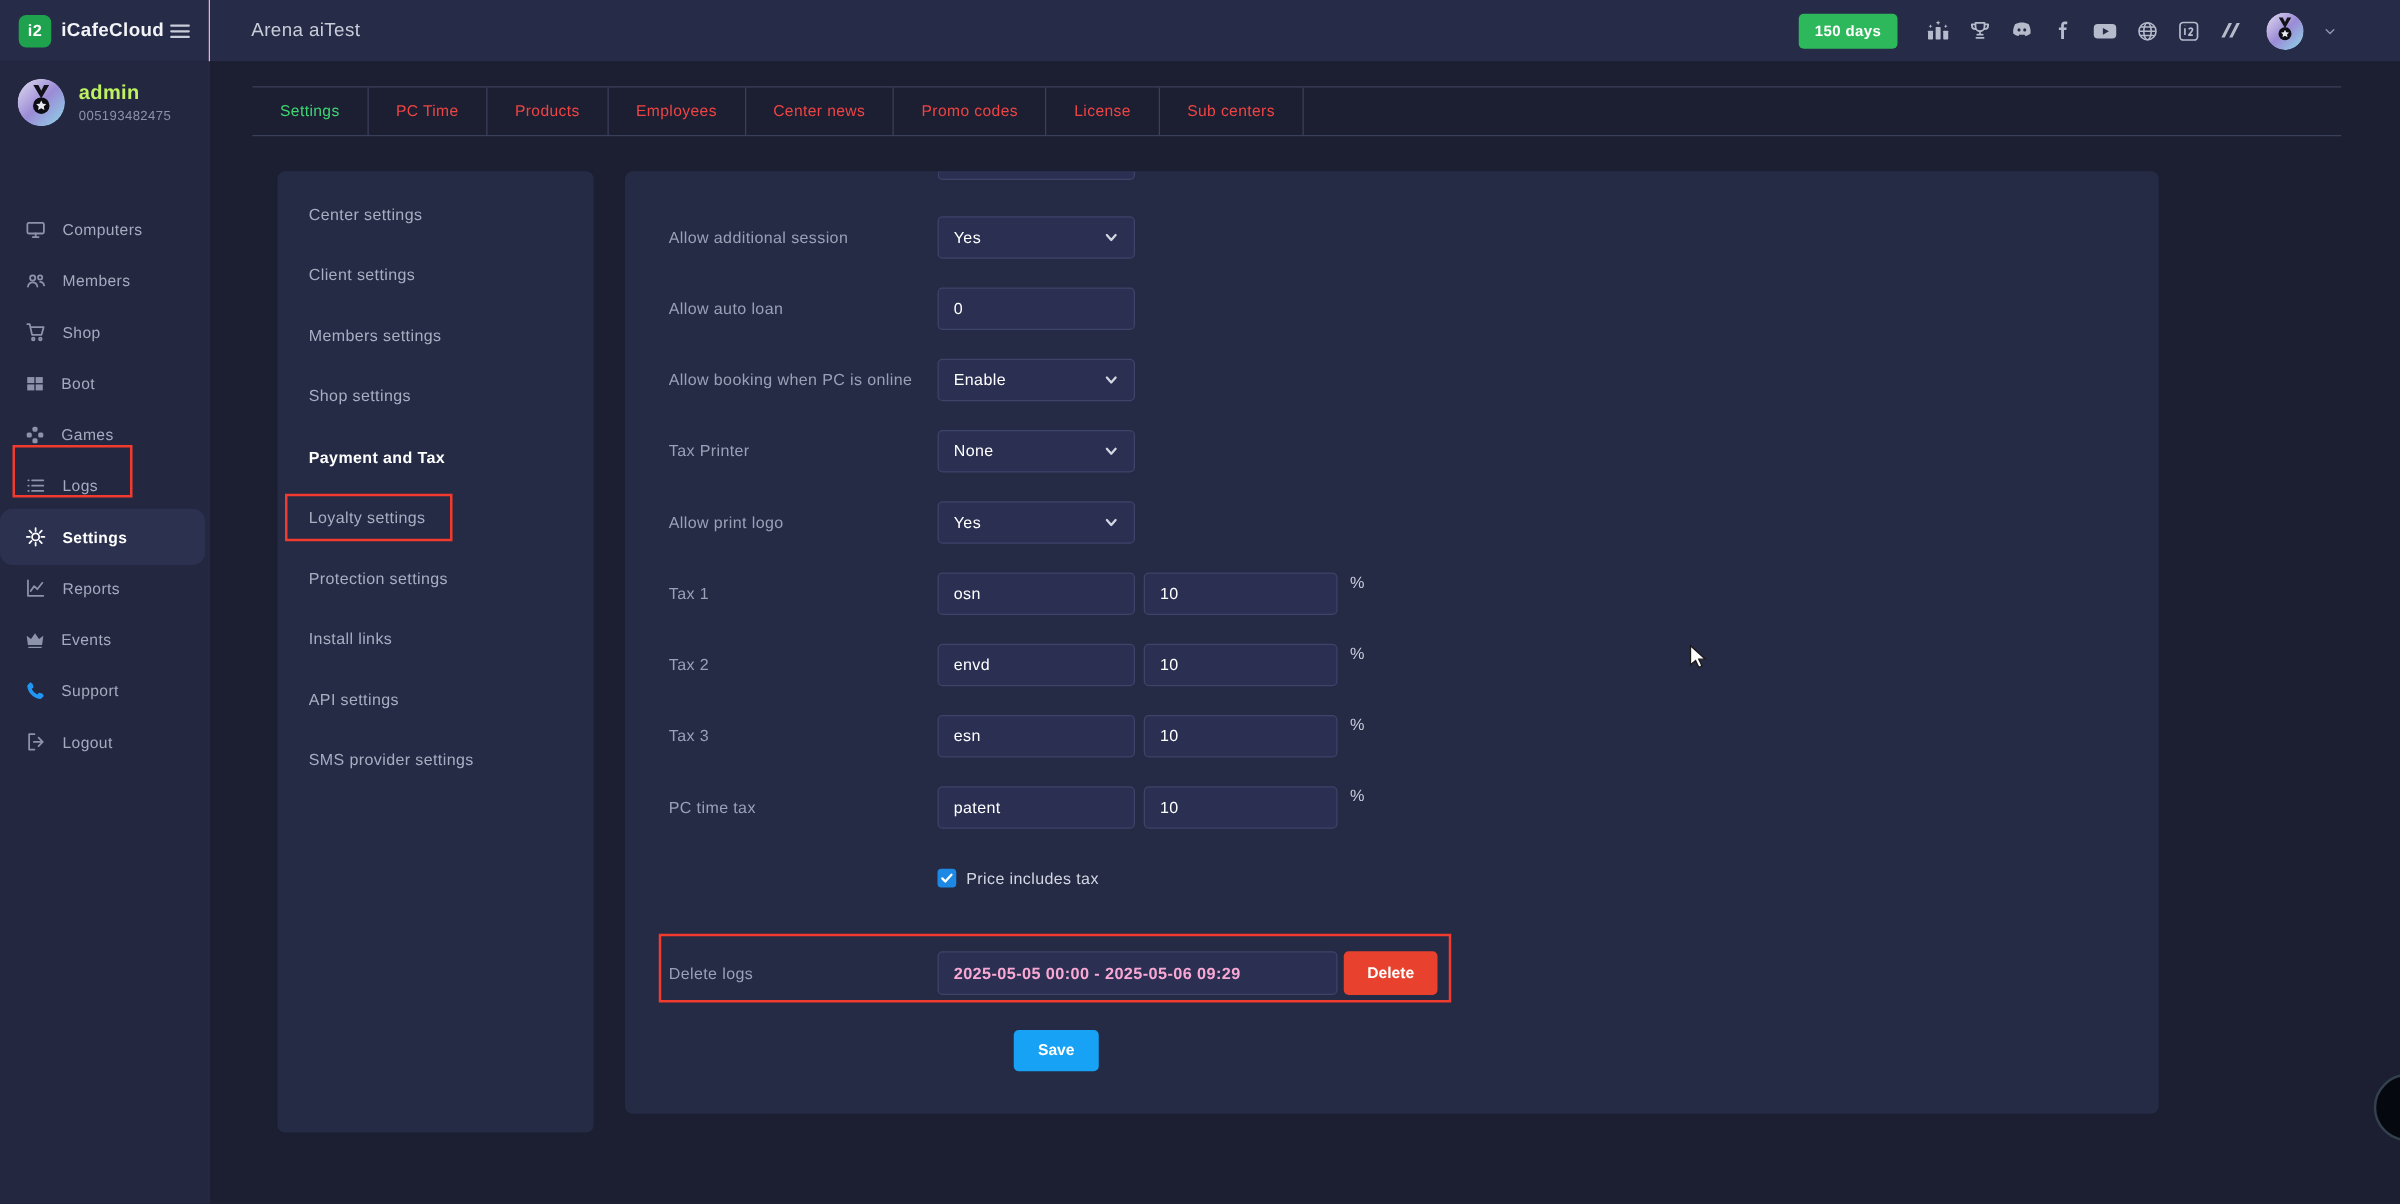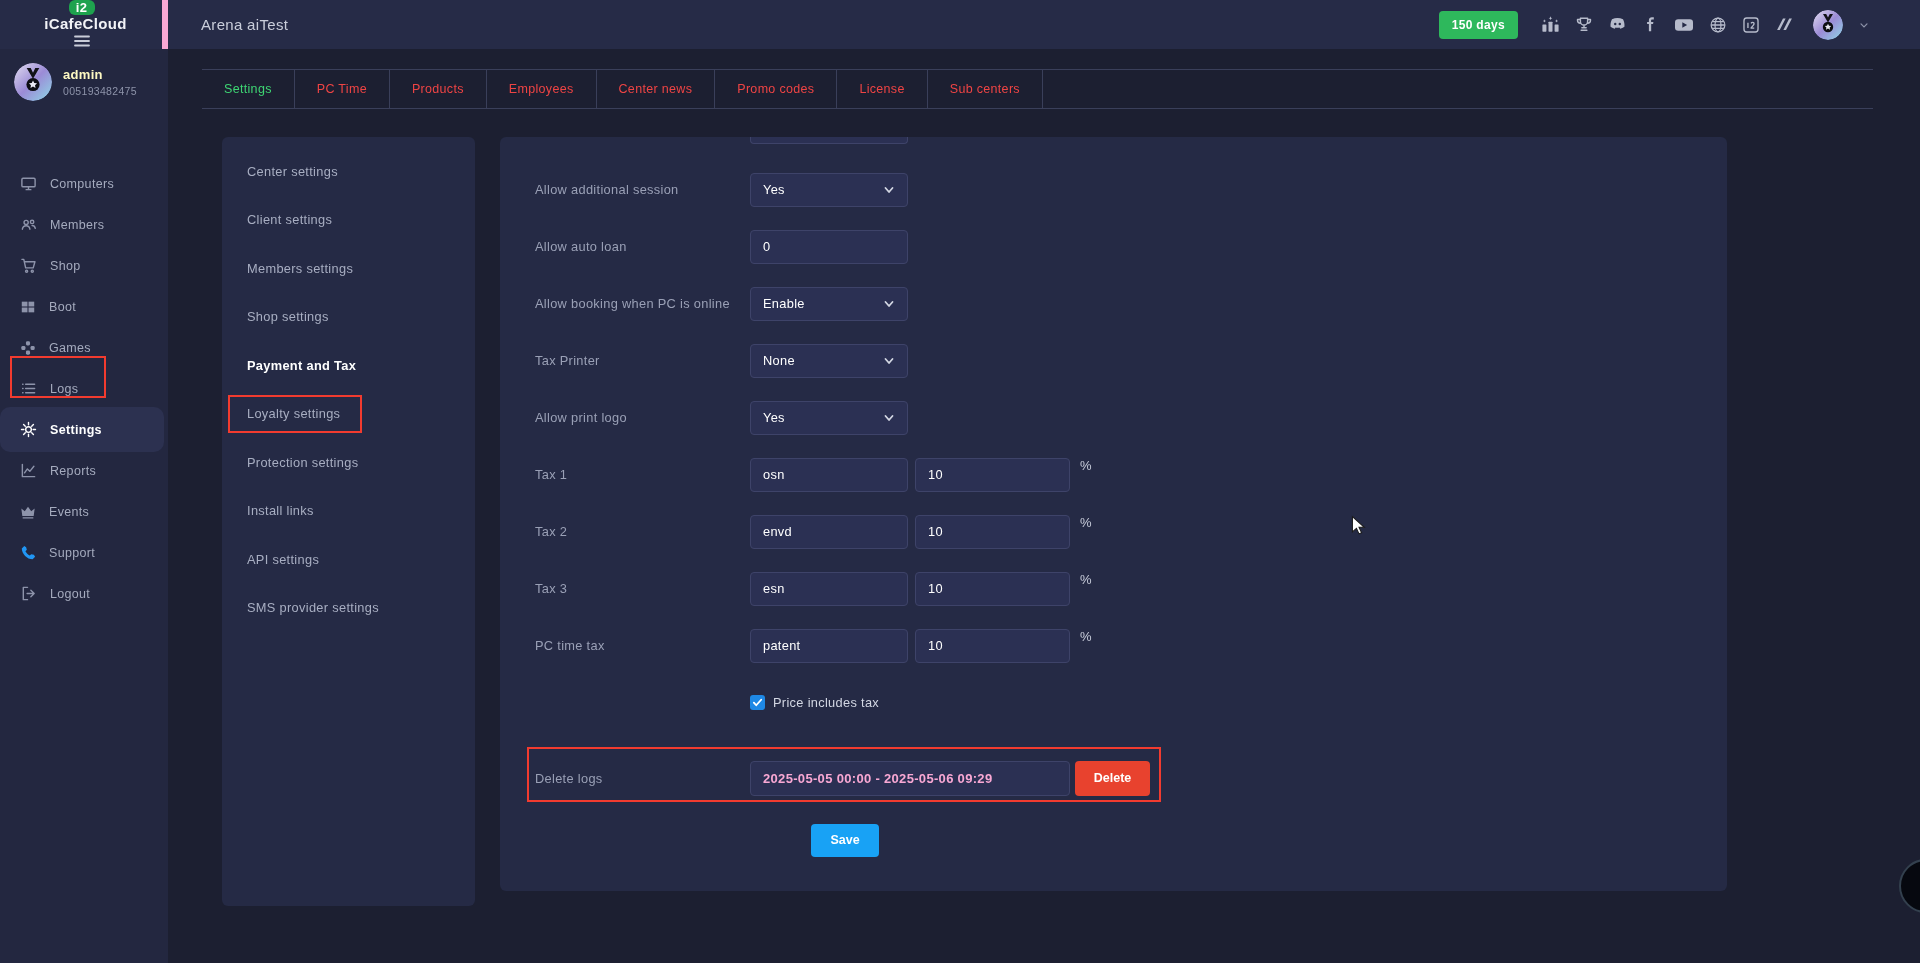--- a/index.html
+++ b/index.html
@@ -8,42 +8,42 @@
     position:relative;
     background:#1c1f31;
     font-family:"Liberation Sans", sans-serif;
     letter-spacing:.02em;
     color:#fff;
   }
   
   .topbar { position:absolute; left:0; top:0; width:1920px; height:49px;
     background:#262b47; display:flex; align-items:center; z-index:5; }
   .brand-area { width:168px; height:100%; display:flex; align-items:center;
-    padding:0 14px 0 15px; border-right:6px solid #f9a8d4;flex-direction:column; }
+    padding:0 14px 0 15px; border-right:1px solid #f9a8d4; }
   .logo-box { width:26px; height:26px; border-radius:6px; background:#1ea24e;
     display:flex; align-items:center; justify-content:center;
     font-size:13px; font-weight:bold; color:#fff; }
   .brand-text { margin-left:8px; font-size:15px; font-weight:bold; color:#f2f3f7; flex:1; }
   .hamburger { cursor:pointer; display:flex; }
   .page-title { margin-left:33px; font-size:15px; color:#c9cdda; }
   .topbar-right { margin-left:auto; display:flex; align-items:center; gap:15px; padding-right:50px; }
   .days-badge { background:#2eb85c; color:#fff; font-size:12px; font-weight:bold;
     border-radius:4px; padding:7px 13px; margin-right:8px; cursor:pointer; }
   .tb-icon { display:flex; align-items:center; cursor:pointer; }
   .avatar { border-radius:50%; overflow:hidden; display:flex; cursor:pointer; }
   .avatar.sm { width:30px; height:30px; margin-left:4px; }
   .caret { display:flex; }
 
   
   .sidebar { position:absolute; left:0; top:49px; width:168px; height:914px;
     background:#232740; z-index:4; }
   .user-block { display:flex; align-items:center; padding:14px 10px 10px 14px; }
   .avatar.lg { width:38px; height:38px; }
   .user-meta { margin-left:11px; }
-  .user-name { font-size:13px; font-weight:bold; color:#fef9c3; }
+  .user-name { font-size:16px; font-weight:bold; color:#bef264; }
   .user-id { font-size:10.5px; color:#8d93a9; margin-top:3px; }
   .side-menu { position:absolute; left:0; top:114px; width:168px; }
   .side-item { height:41px; display:flex; align-items:center; padding-left:20px;
     gap:13px; font-size:12.5px; color:#a5abbe; cursor:pointer; }
   .side-item.active { background:#2c3150; border-radius:10px; height:45px;
     margin:-2px 4px -2px 0; color:#fff; font-weight:bold; }
 
   
   .tabs-row { position:absolute; left:202px; top:69px; width:1671px; height:40px;
     border-top:1px solid #3a3f5a; border-bottom:1px solid #3a3f5a;

